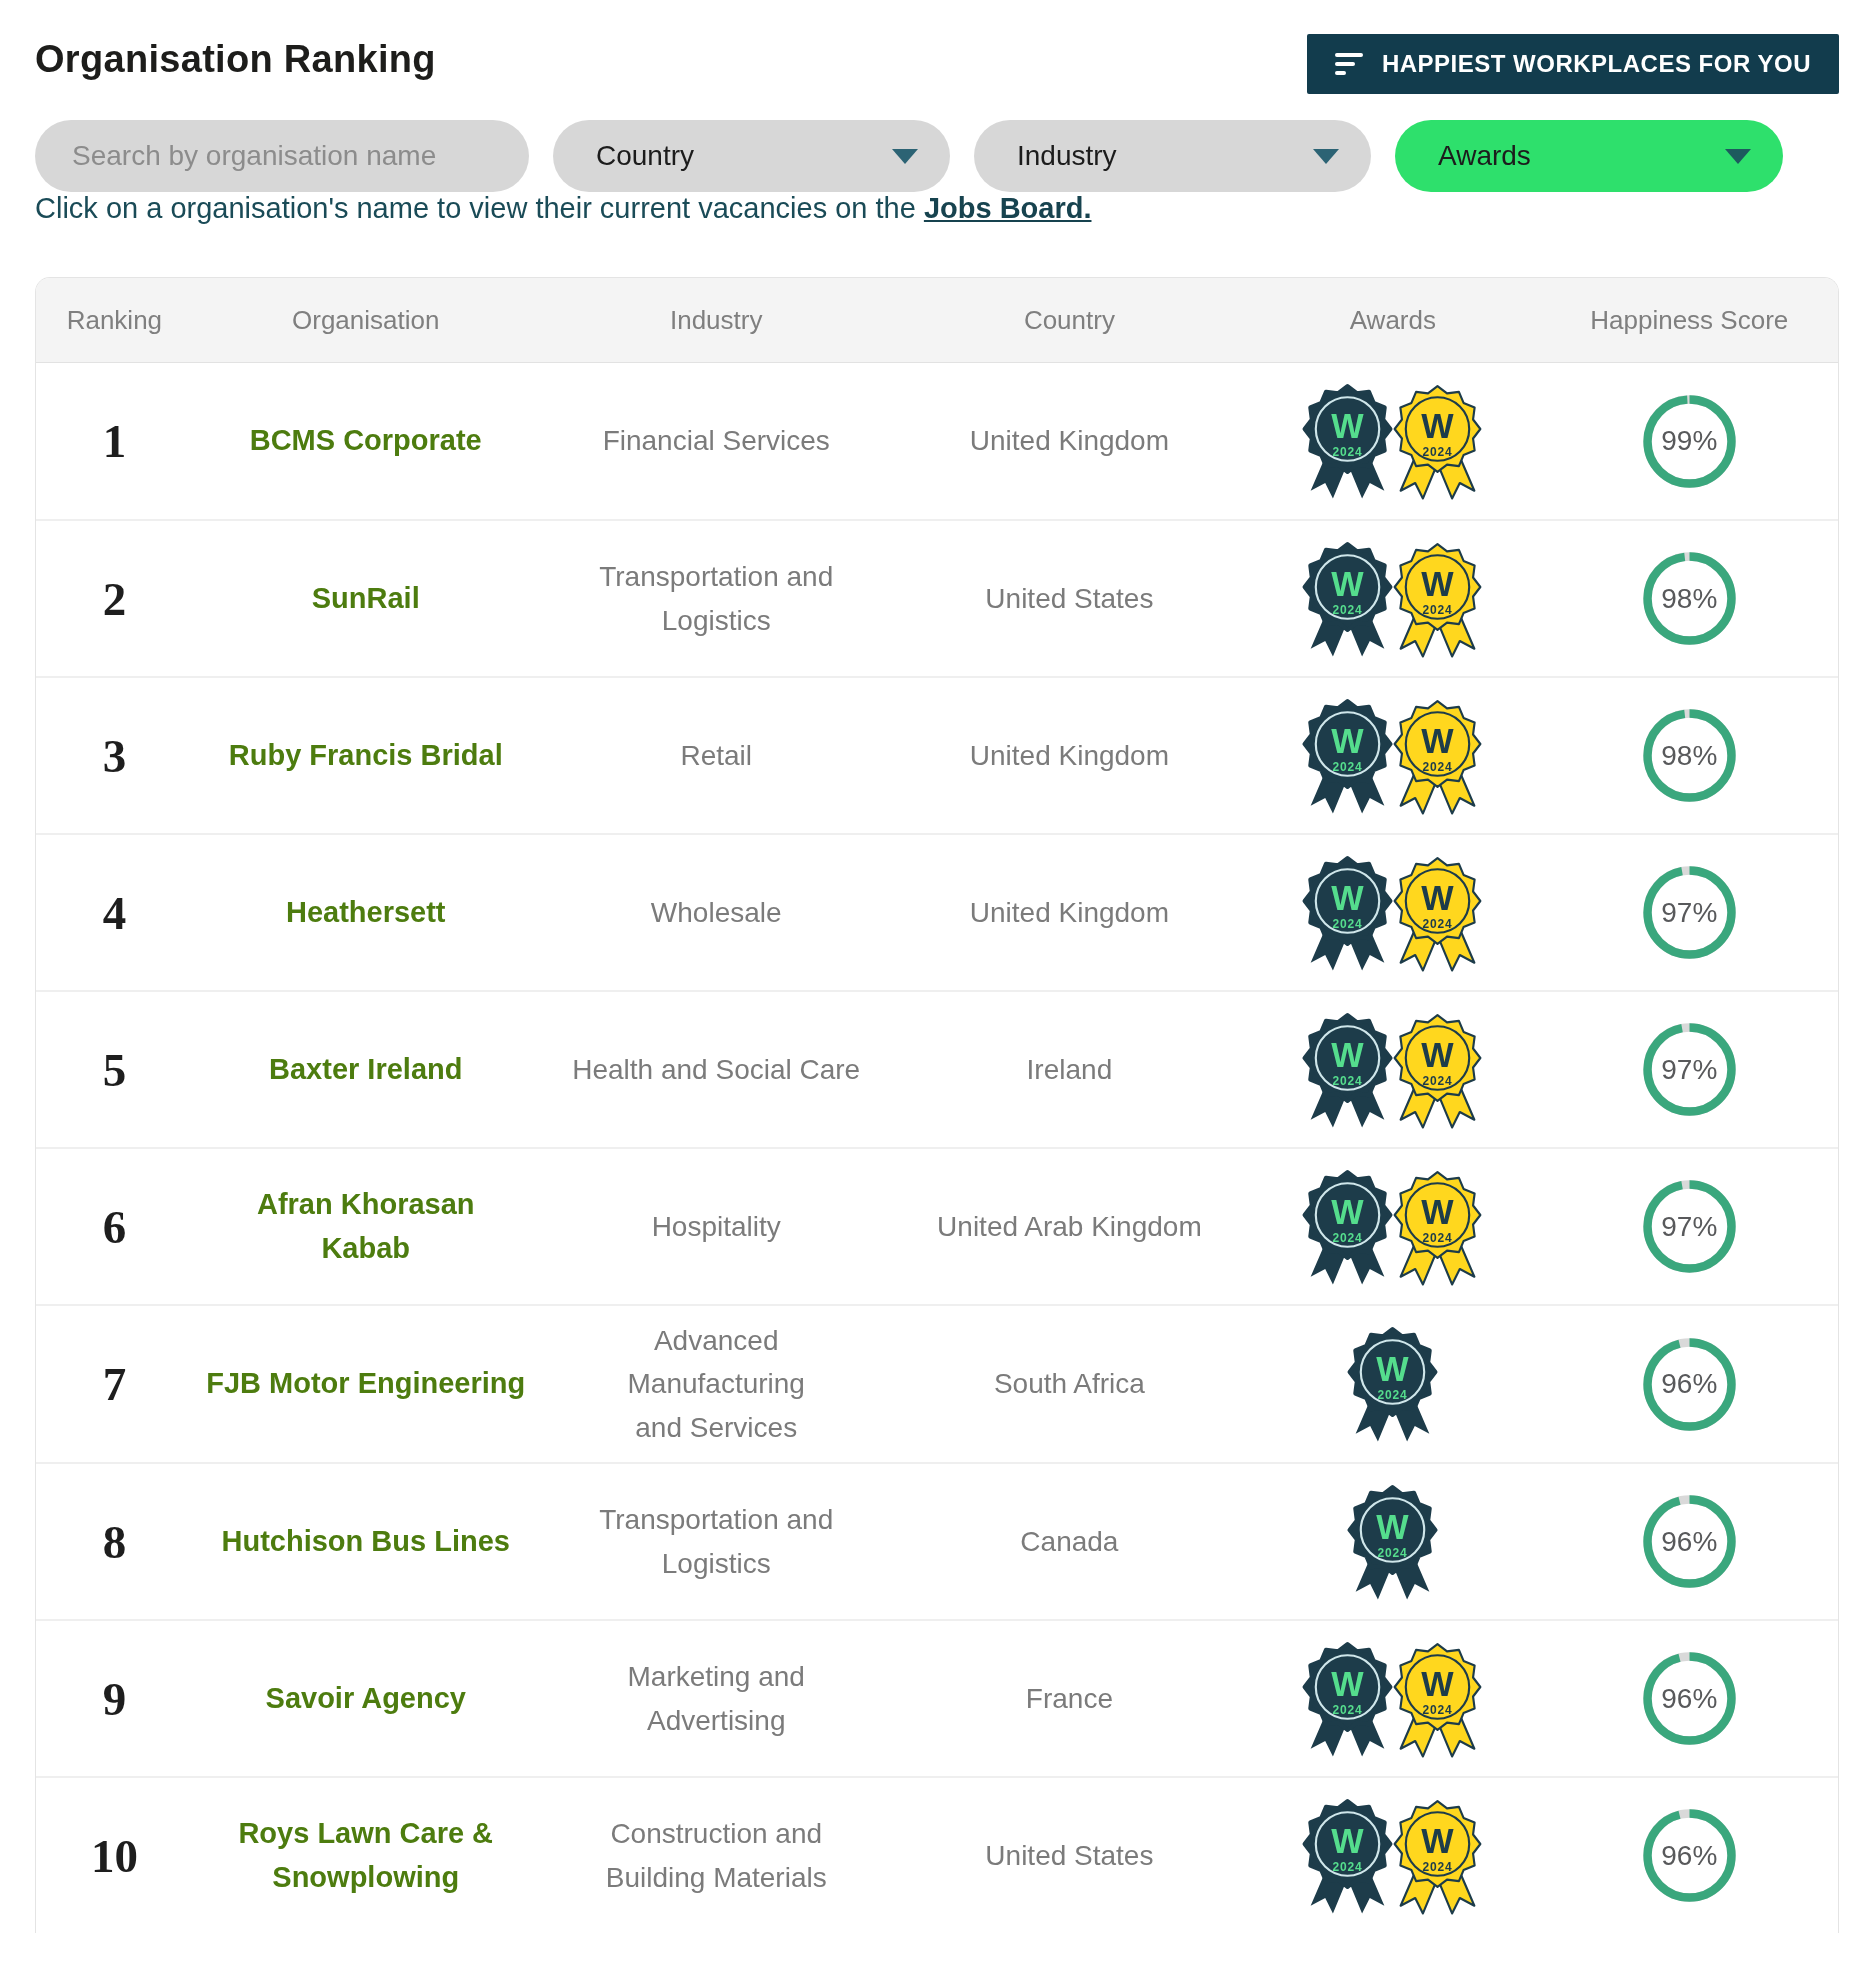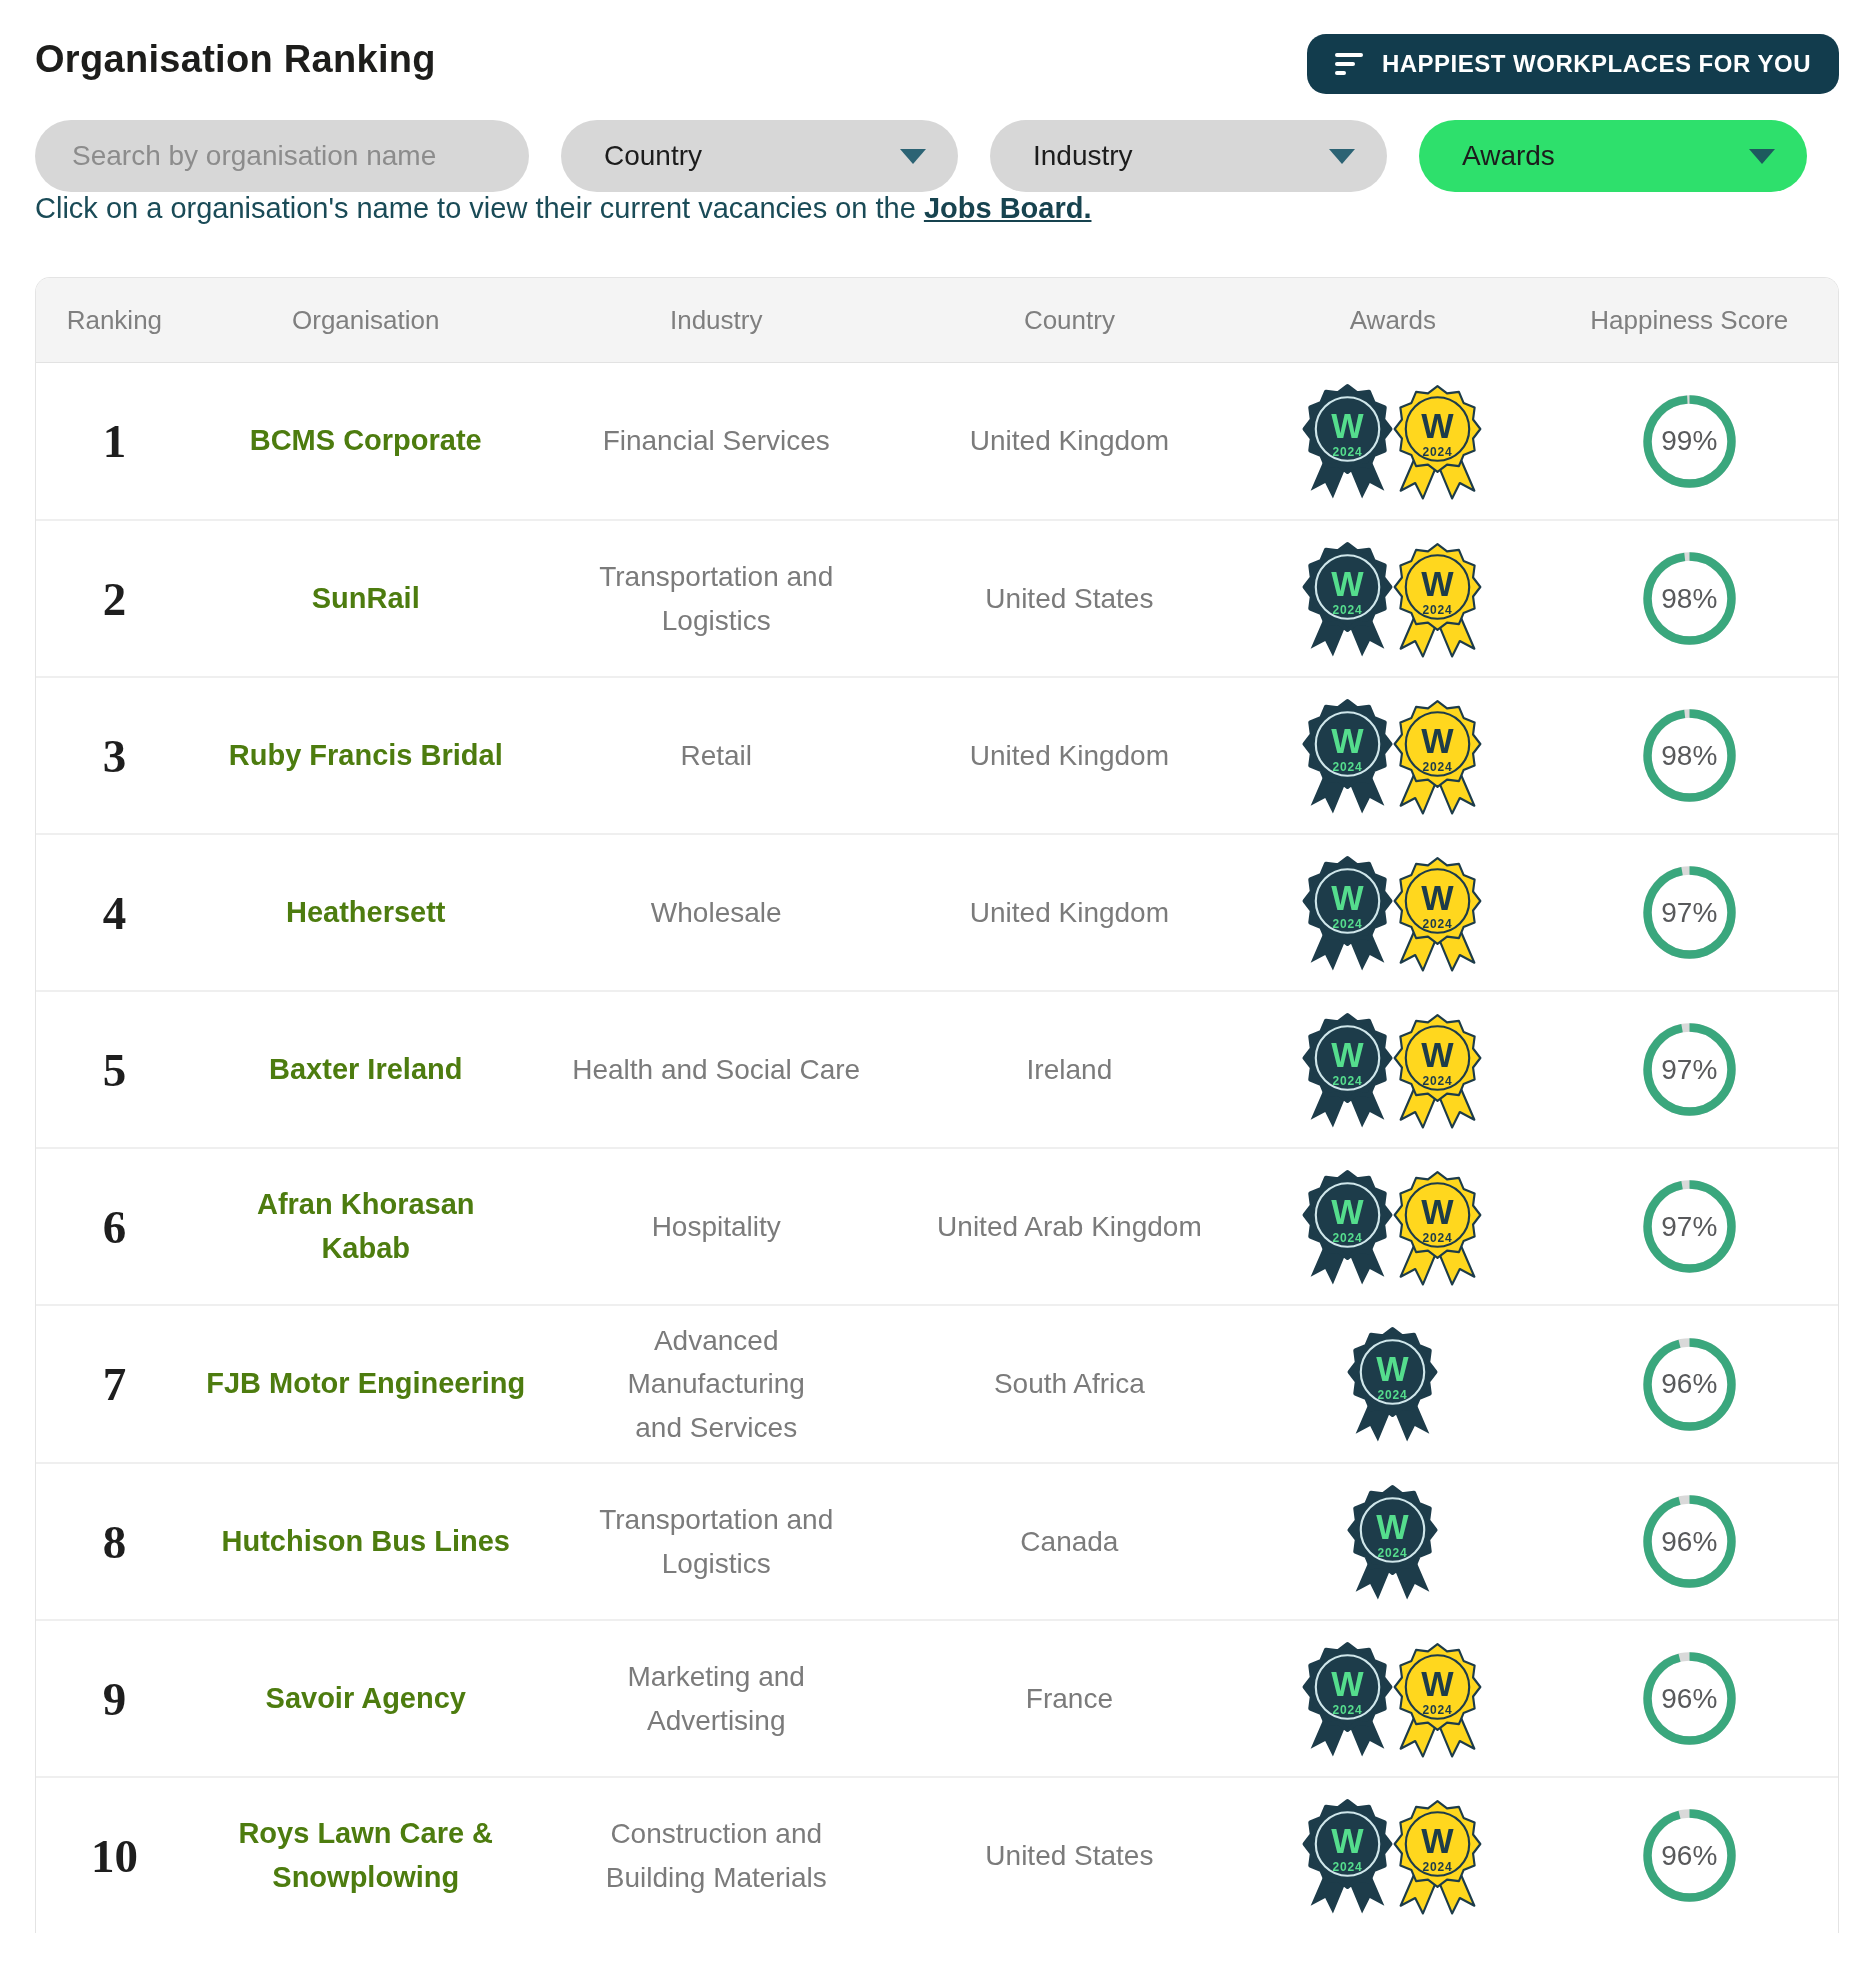--- a/index.html
+++ b/index.html
@@ -12,34 +12,34 @@
     color: #1d1d1b;
   }
   .page { padding: 34px 35px 0 35px; }
 
   
   .top-bar { display: flex; justify-content: space-between; align-items: flex-start; }
   .page-title { font-size: 38px; font-weight: 700; letter-spacing: 0.3px; padding-top: 3.7px; }
   .cta-button {
     display: flex; align-items: center; gap: 19px;
     background: #123c4d; color: #ffffff;
-    border: none; border-radius: 19px;
+    border: none; border-radius: 2px;
     height: 60px; padding: 0 28px;
     font-family: "Liberation Sans", sans-serif;
     font-size: 24px; font-weight: 700; letter-spacing: 0.5px;
     cursor: pointer;
   }
   .sort-icon { display: flex; flex-direction: column; gap: 5.6px; }
   .sort-icon i { display: block; height: 3.7px; background: #fff; border-radius: 1.9px; }
   .sort-icon i:nth-child(1) { width: 28px; }
   .sort-icon i:nth-child(2) { width: 19.7px; }
   .sort-icon i:nth-child(3) { width: 11.2px; }
 
   
-  .filters { display: flex; gap: 32px; margin-top: 26px; }
+  .filters { display: flex; gap: 24px; margin-top: 26px; }
   .pill {
     height: 72px; border-radius: 37px; background: #d7d7d7;
     display: flex; align-items: center;
     font-size: 28px; color: #1c1c1c;
   }
   .search-pill { width: 494px; padding: 0 37px; }
   .search-pill input {
     width: 100%; border: none; background: transparent; outline: none;
     font-family: "Liberation Sans", sans-serif; font-size: 28px; color: #3a3a3a;
   }

